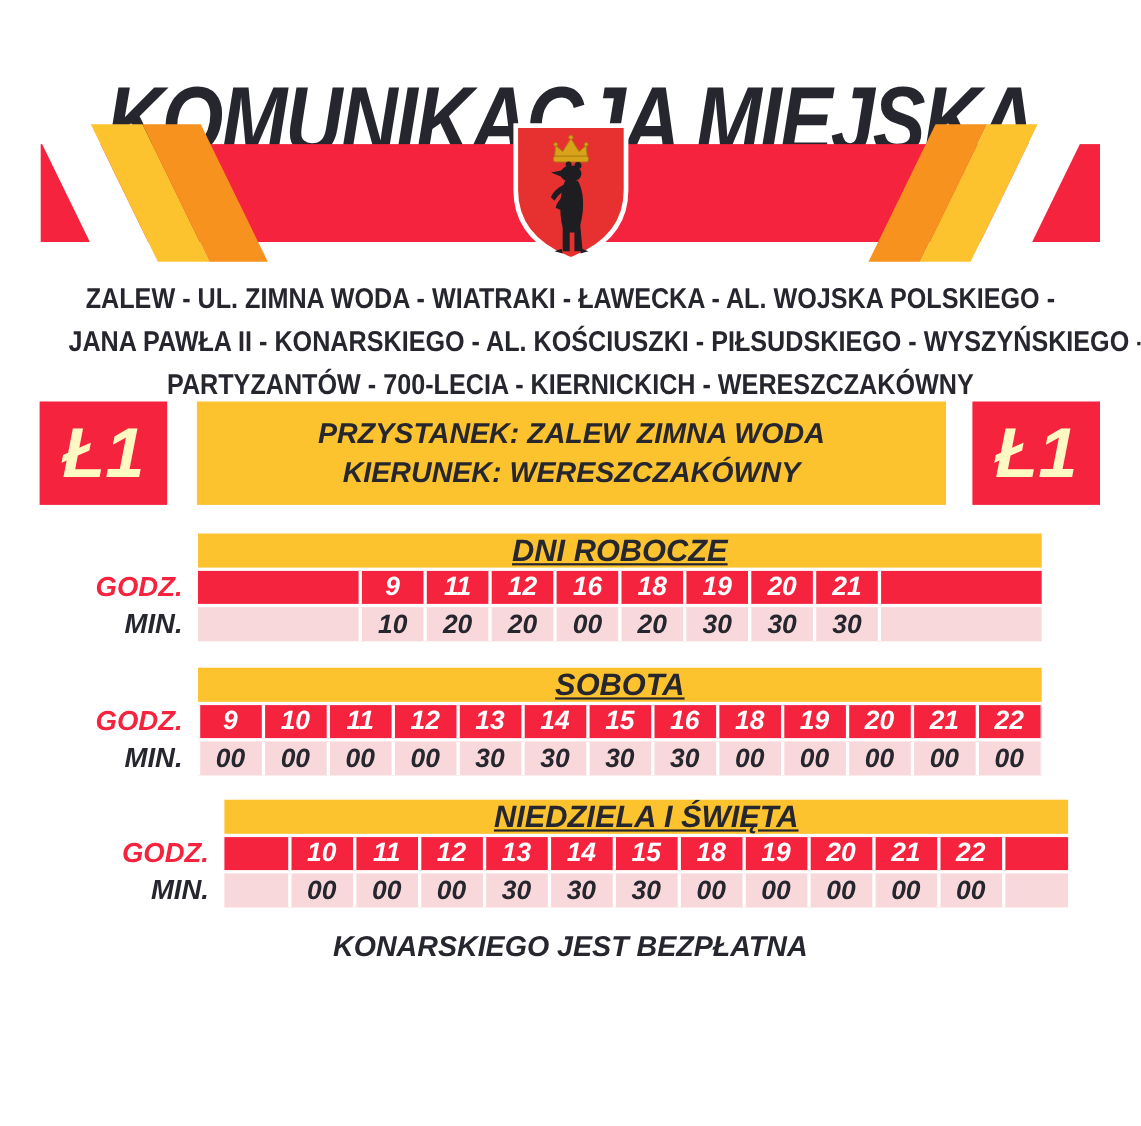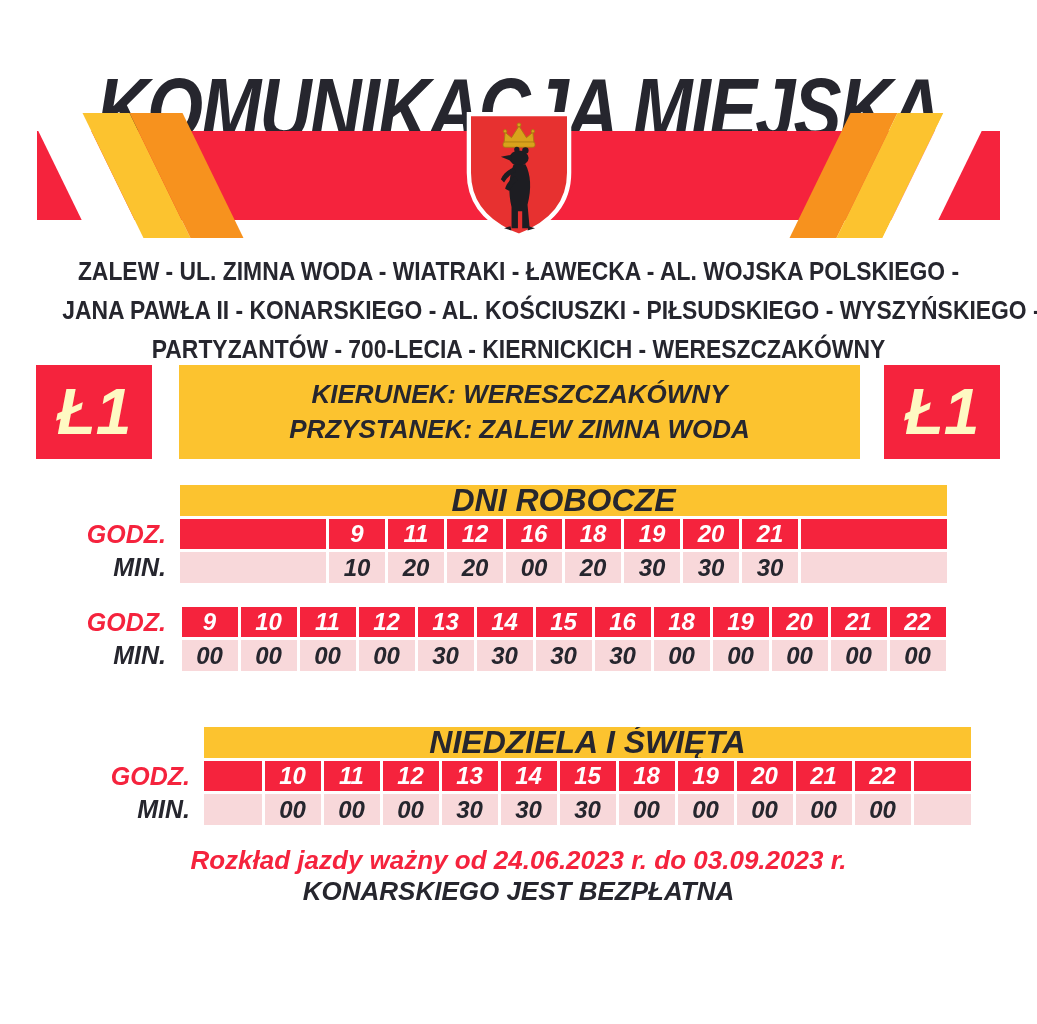--- a/index.html
+++ b/index.html
@@ -44,21 +44,21 @@
   
   .ttable{position:absolute;left:0;width:947px;}
   .tt1{top:485px;} .tt2{top:607px;} .tt3{top:727px;padding-left:24px;}
   .trow{display:grid;grid-template-columns:180px 767px;margin-bottom:3px;}
   .rlabel{display:flex;align-items:center;justify-content:flex-end;padding-right:14px;
     font-weight:bold;font-style:italic;font-size:25px;}
   .rlabel.godz{color:var(--red,#f5233d);}
   .rlabel.mins{color:var(--dark,#26262e);}
   .rbody{position:relative;overflow:hidden;}
   .row-title{height:31px;background:var(--yellow,#fcc32f);display:flex;align-items:center;justify-content:center;
-    font-weight:bold;font-style:italic;font-size:32px;color:var(--dark,#26262e);}
+    font-weight:bold;font-style:italic;font-size:28px;color:var(--dark,#26262e);text-decoration:underline;}
   .row-hours{height:30px;background:var(--red,#f5233d);}
   .row-mins{height:31px;background:var(--pink,#f8d8da);}
   .cells{display:flex;justify-content:center;height:100%;border-left:0;}
   .cellgroup-pad{display:flex;height:100%;border-left:3px solid #fff;}
   .cell{box-sizing:border-box;width:59px;height:100%;border-right:3px solid #fff;
     display:flex;align-items:center;justify-content:center;
     font-weight:bold;font-style:italic;font-size:24px;}
   .row-hours .cell{color:#ffffff;}
   .row-mins .cell{color:var(--dark,#26262e);}
 
@@ -117,22 +117,22 @@
   </div>
 
   <div class="route">
     <div>ZALEW - UL. ZIMNA WODA - WIATRAKI - ŁAWECKA - AL. WOJSKA POLSKIEGO -</div>
     <div>JANA PAWŁA II - KONARSKIEGO - AL. KOŚCIUSZKI - PIŁSUDSKIEGO - WYSZYŃSKIEGO -</div>
     <div>PARTYZANTÓW - 700-LECIA - KIERNICKICH - WERESZCZAKÓWNY</div>
   </div>
 
   <div class="badge badge-left">Ł1</div>
   <div class="direction">
+    <div>PRZYSTANEK: ZALEW ZIMNA WODA</div>
     <div>KIERUNEK: WERESZCZAKÓWNY</div>
-    <div>PRZYSTANEK: ZALEW ZIMNA WODA</div>
   </div>
   <div class="badge badge-right">Ł1</div>
 
   <section class="ttable tt1">
     <div class="trow">
         <div class="rlabel"></div>
       <div class="rbody row-title">DNI ROBOCZE</div>
       </div>
     <div class="trow">
         <div class="rlabel godz">GODZ.</div>
@@ -164,20 +164,24 @@
               <span class="cell">30</span>
               <span class="cell">30</span>
               <span class="cell">30</span>
             </div>
           </div>
         </div>
       </div>
   </section>
 
   <section class="ttable tt2">
+    <div class="trow">
+        <div class="rlabel"></div>
+      <div class="rbody row-title">SOBOTA</div>
+      </div>
     <div class="trow">
         <div class="rlabel godz">GODZ.</div>
       <div class="rbody row-hours">
           <div class="cells">
             <div class="cellgroup-pad">
               <span class="cell">9</span>
               <span class="cell">10</span>
               <span class="cell">11</span>
               <span class="cell">12</span>
               <span class="cell">13</span>
@@ -258,21 +262,20 @@
               <span class="cell">00</span>
               <span class="cell">00</span>
               <span class="cell">00</span>
             </div>
           </div>
         </div>
       </div>
   </section>
 
   <div class="notes">
-    <div class="note-line note-validity">Rozkład jazdy ważny od 24.06.2023 r. do 03.09.2023 r.</div>
     <div class="note-line">KONARSKIEGO JEST BEZPŁATNA</div>
   </div>
 
   <div class="footer-bar">
     <div class="f-item">
       <svg class="globe" viewBox="0 0 28 28">
         <g fill="none" stroke="#ffffff" stroke-width="2">
           <circle cx="14" cy="14" r="12"></circle>
           <ellipse cx="14" cy="14" rx="5.5" ry="12"></ellipse>
           <line x1="2" y1="14" x2="26" y2="14"></line>

